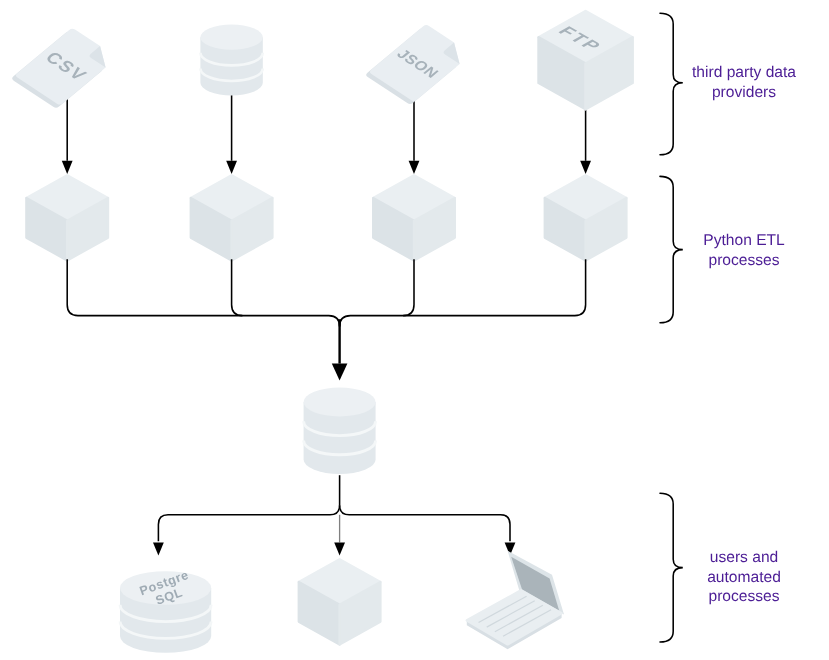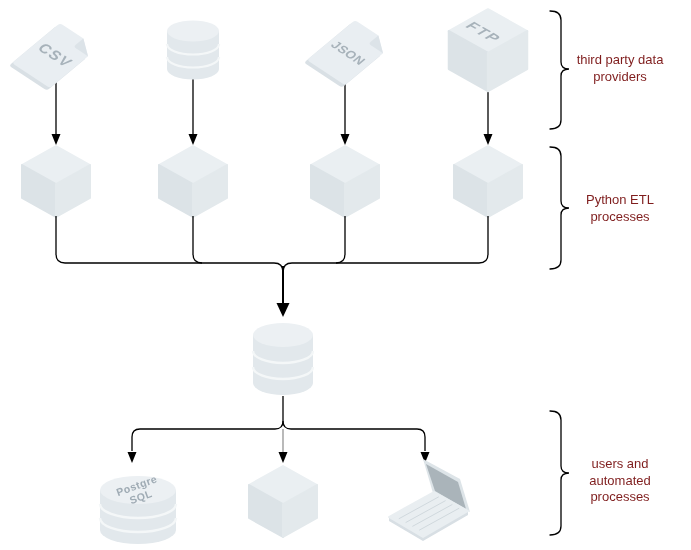--- a/index.html
+++ b/index.html
@@ -10,21 +10,21 @@
     font-family:"Liberation Sans", sans-serif;
     overflow:hidden;
   }
   .stage svg{position:absolute;left:0;top:0;}
   .brace-label{
     position:absolute;
     width:110px;
     font-size:13px;
     line-height:16.5px;
     text-align:center;
-    color:#7f1d1d;
+    color:#4c1d95;
   }
   .lbl-sources{left:565px;top:52px;}
   .lbl-etl{left:565px;top:192px;}
   .lbl-consumers{left:565px;top:456px;}
 </style>
 </head>
 <body>
 
 <div class="stage">
 

